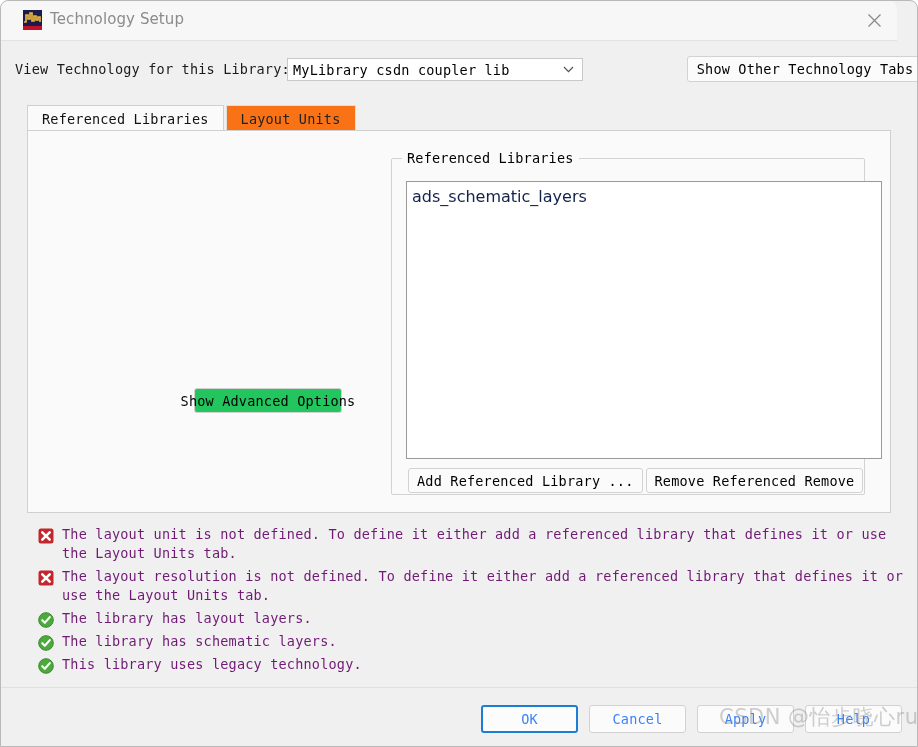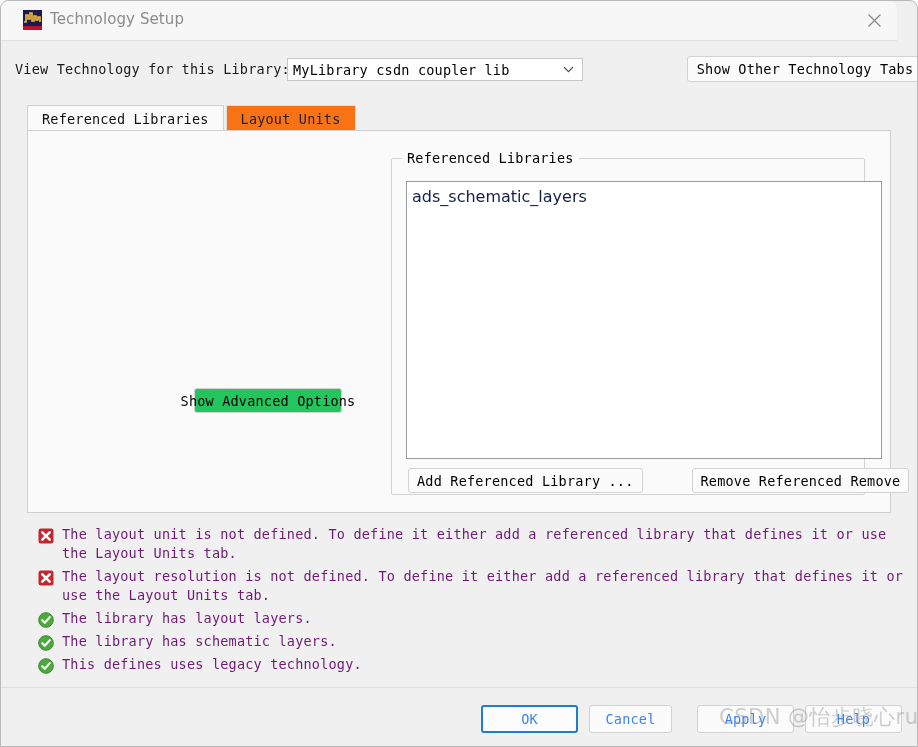--- a/index.html
+++ b/index.html
@@ -188,21 +188,20 @@
     font-family: "DejaVu Sans", sans-serif;
     font-size: 16px;
     color: #12224b;
     white-space: nowrap;
     cursor: default;
   }
   .grp-btn-row {
     position: absolute;
     left: 16px; top: 309px;
     display: flex;
-    gap: 46px;
   }
   .grp-btn {
     box-sizing: border-box;
     height: 25px;
     padding: 0 8px;
     background: #fbfbfb;
     border: 1px solid #d2d2d2;
     border-radius: 3px;
     display: flex;
     align-items: center;
@@ -282,21 +281,21 @@
     border-radius: 3px;
     display: flex;
     align-items: center;
     justify-content: center;
     font-size: 13.5px;
     color: #3b82f6;
     letter-spacing: 0.2px;
     cursor: default;
   }
   .dlg-btn.ok      { left: 480px; width: 97px; border: 2px solid #1a7fd4; background: #fcfcfc; }
-  .dlg-btn.cancel  { left: 588px; width: 83px; }
+  .dlg-btn.cancel  { left: 588px; width: 97px; }
   .dlg-btn.apply   { left: 696px; width: 97px; }
   .dlg-btn.help    { left: 804px; width: 97px; }
 
   .watermark {
     position: absolute;
     left: 718px; top: 702px;
     font-family: "DejaVu Sans", sans-serif;
     font-size: 21px;
     color: rgba(140,140,140,0.42);
     white-space: nowrap;
@@ -410,21 +409,21 @@
     </div>
 
     <div class="status-row">
       <span class="status-icon">
         <svg width="16" height="16" viewBox="0 0 16 16">
           <circle cx="8" cy="8" r="7.3" fill="#4ca93b"></circle>
           <circle cx="8" cy="8" r="7.3" fill="none" stroke="#3c8a2e" stroke-width="1"></circle>
           <path d="M4.3 8.2 L6.8 10.8 L11.8 5.1" fill="none" stroke="#ffffff" stroke-width="2.1" stroke-linecap="round" stroke-linejoin="round"></path>
         </svg>
       </span>
-      <span class="status-text">This defines uses legacy technology.</span>
+      <span class="status-text">This library uses legacy technology.</span>
     </div>
   </div>
 
   <div class="bottom-sep"></div>
   <div class="bottombar"></div>
 
   <div class="dlg-btn ok">OK</div>
   <div class="dlg-btn cancel">Cancel</div>
   <div class="dlg-btn apply">Apply</div>
   <div class="dlg-btn help">Help</div>

